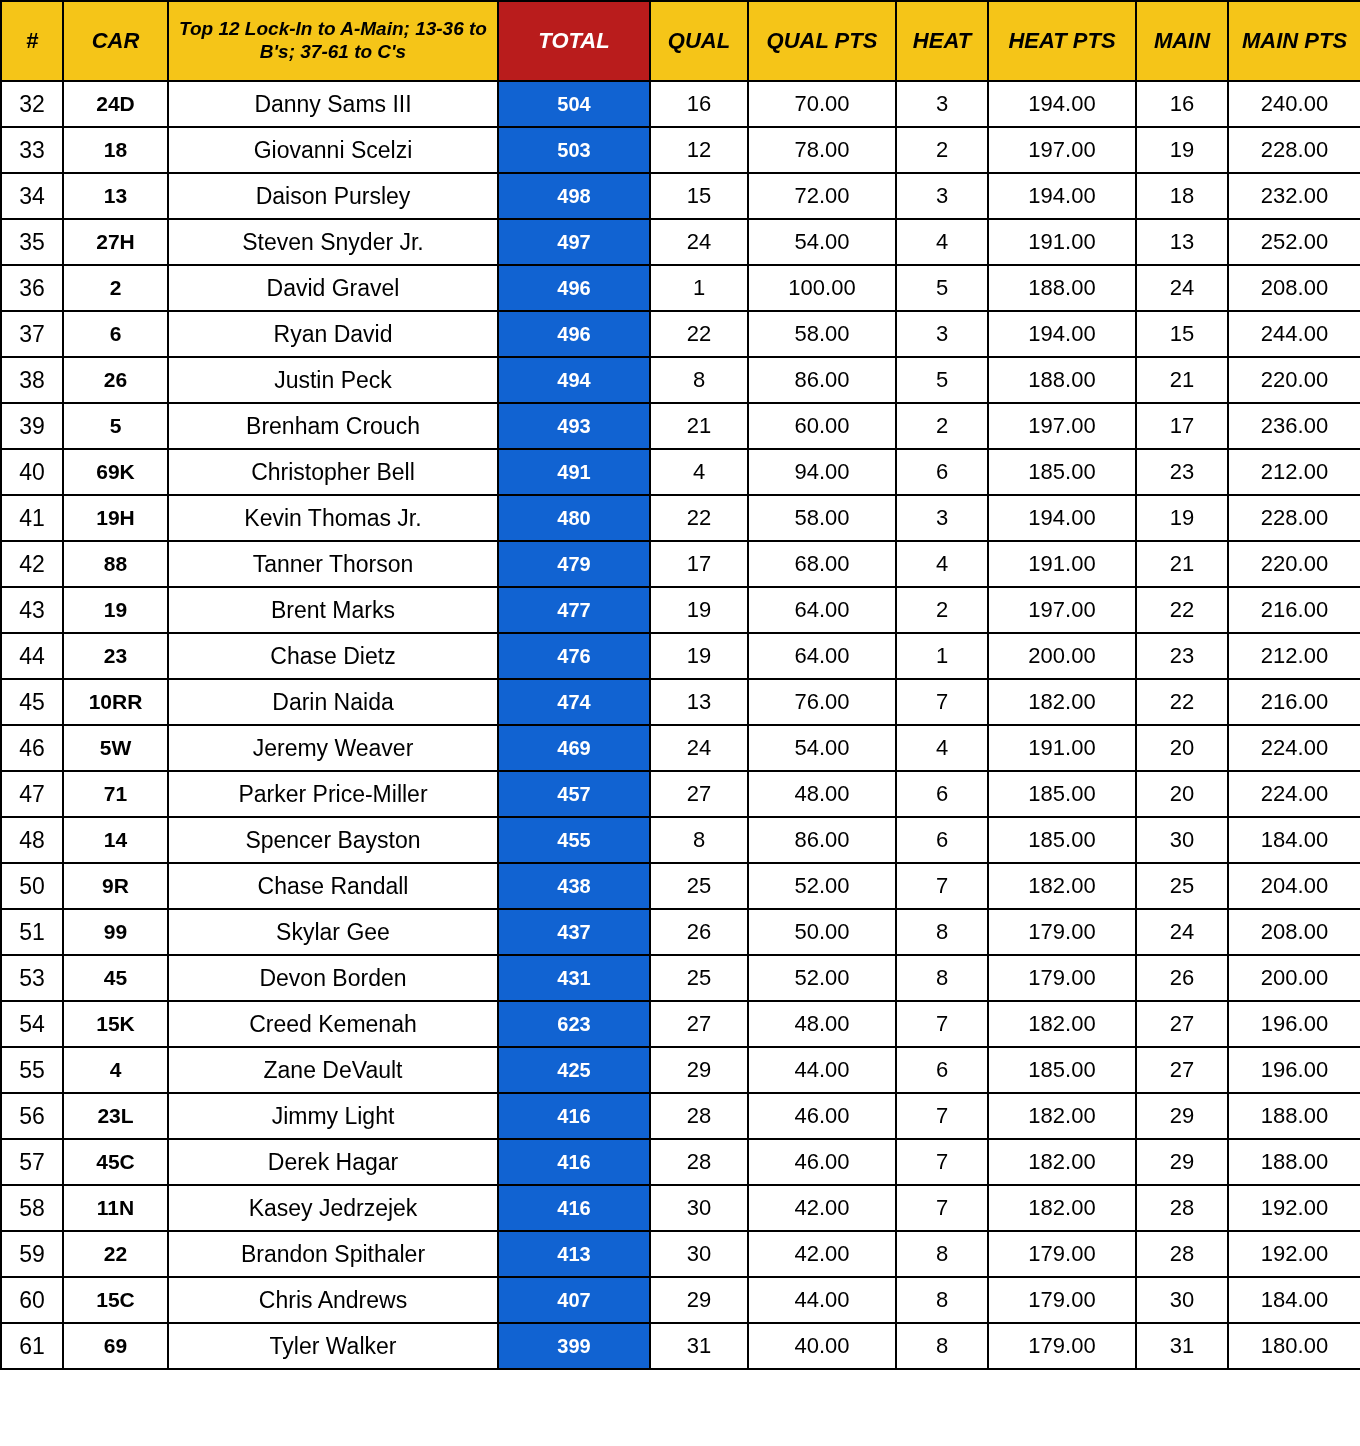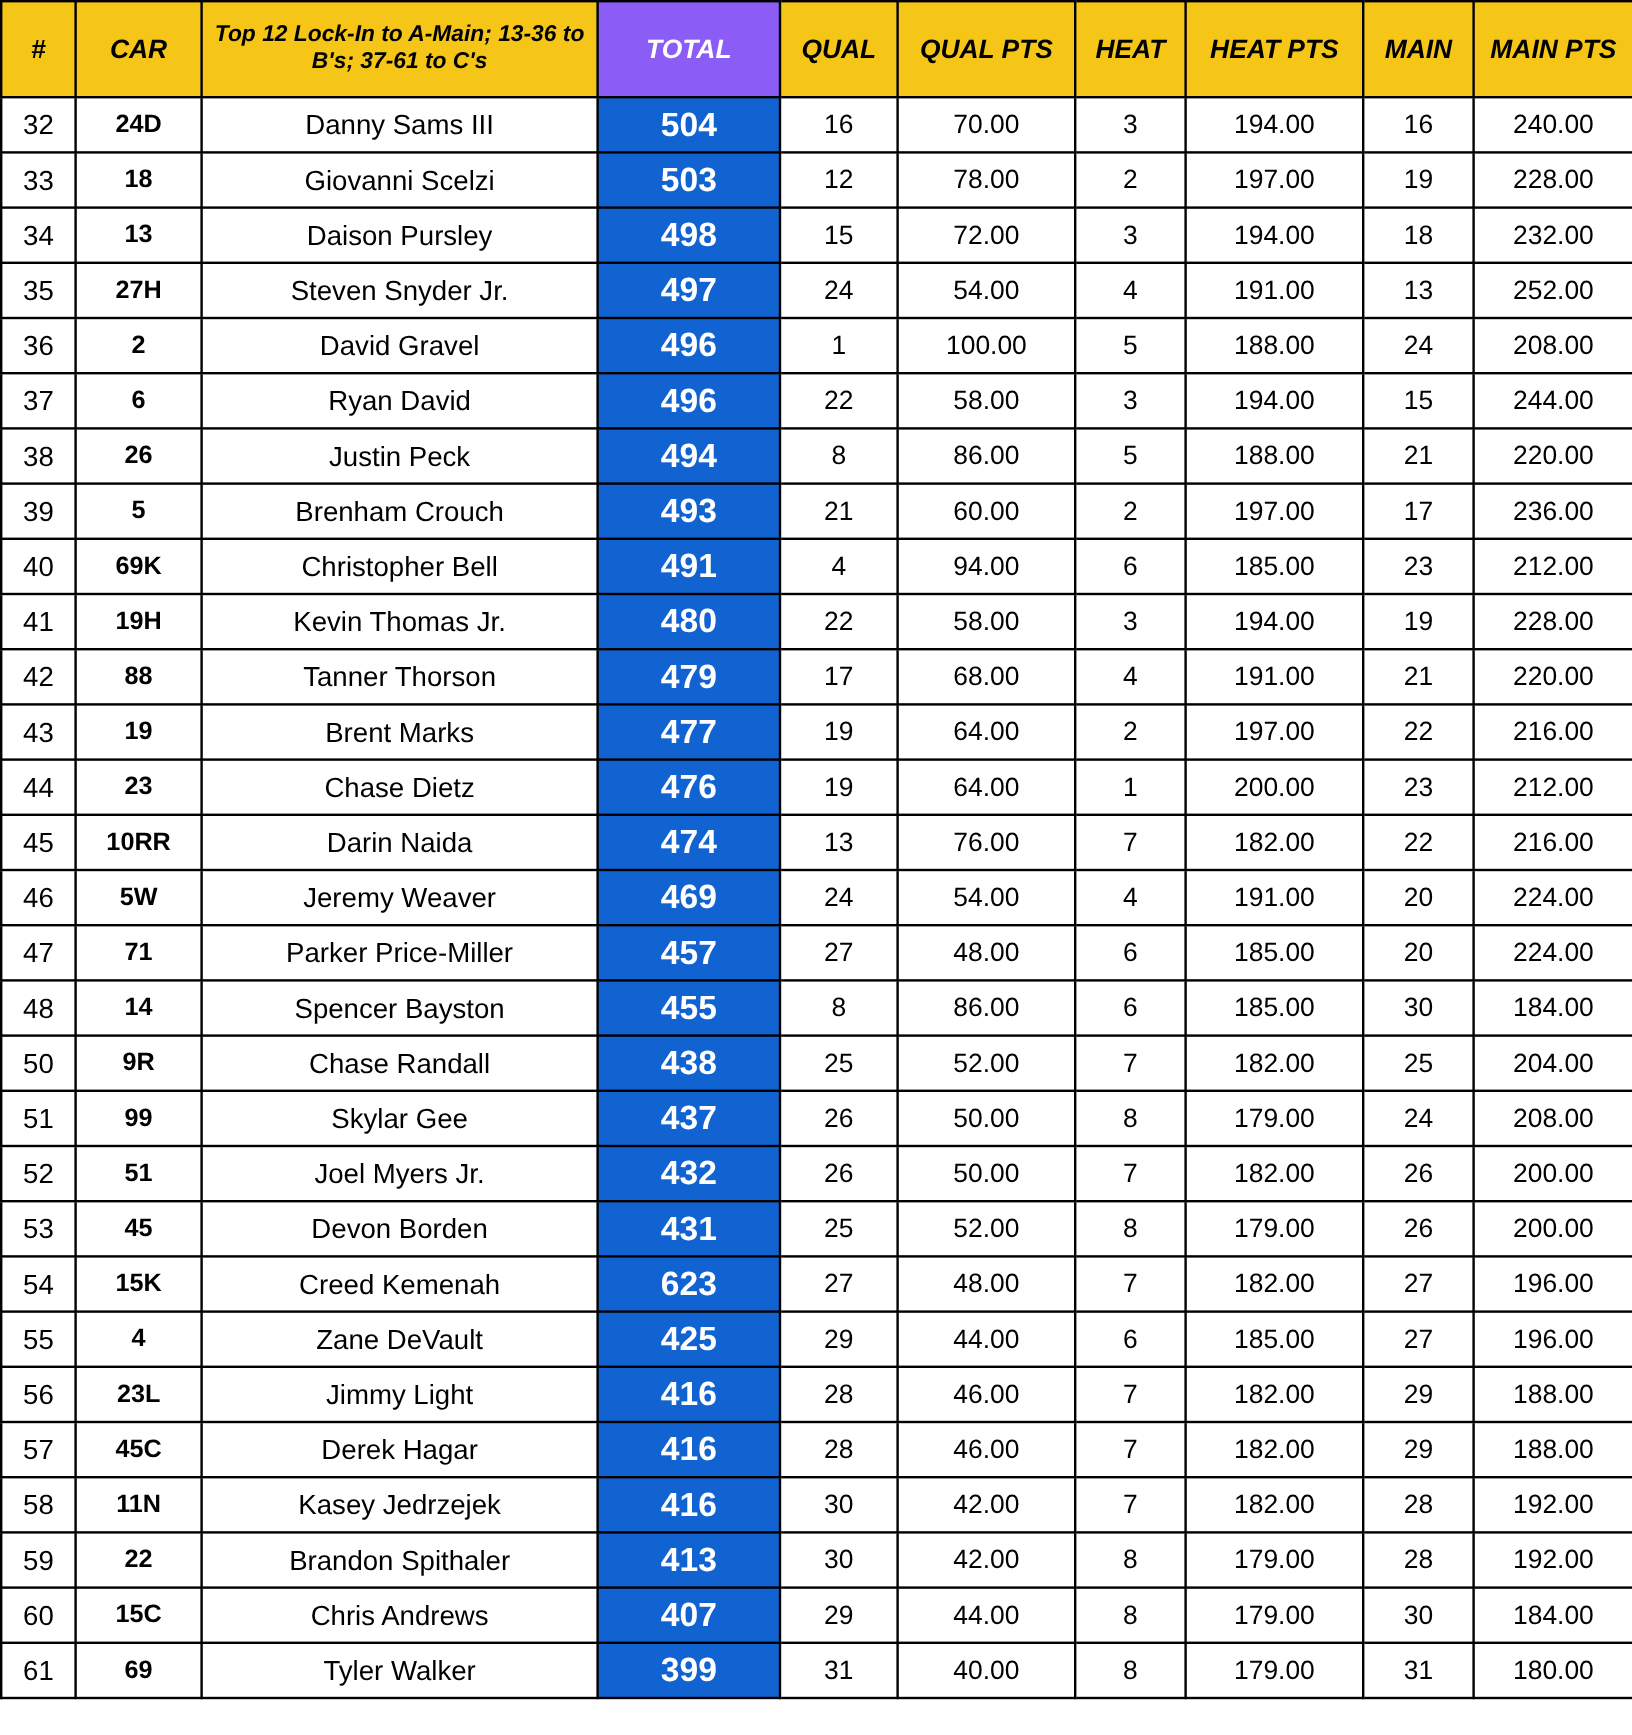--- a/index.html
+++ b/index.html
@@ -46,21 +46,21 @@
     height: 78px;
     line-height: 1.15;
     padding: 2px 4px;
   }
   thead th.hdr-driver {
     font-size: 19px;
     line-height: 1.2;
     text-align: center;
   }
   thead th.hdr-total {
-    background: #8b5cf6;
+    background: #b91c1c;
     color: #ffffff;
   }
   tbody td {
     height: 44px;
     font-size: 22px;
     color: #000000;
   }
   tbody td.cell-pos {
     font-size: 23px;
   }
@@ -69,21 +69,21 @@
     font-size: 21px;
   }
   tbody td.cell-driver {
     font-size: 23px;
     margin-top: 48px;
   }
   tbody td.cell-total {
     background: #1163d2;
     color: #ffffff;
     font-weight: bold;
-    font-size: 28px;
+    font-size: 20px;
   }
   tbody tr.divider-row td {
     border-top: 2px dashed #9a9a9a;
   }
   
   thead th { border-top-width: 2px; }
 </style>
 </head>
 <body>
 
@@ -337,32 +337,20 @@
         <td class="cell-driver">Skylar Gee</td>
         <td class="cell-total">437</td>
         <td class="cell-qual">26</td>
         <td class="cell-qualpts">50.00</td>
         <td class="cell-heat">8</td>
         <td class="cell-heatpts">179.00</td>
         <td class="cell-main">24</td>
         <td class="cell-mainpts">208.00</td>
       </tr>
       <tr>
-        <td class="cell-pos">52</td>
-        <td class="cell-car">51</td>
-        <td class="cell-driver">Joel Myers Jr.</td>
-        <td class="cell-total">432</td>
-        <td class="cell-qual">26</td>
-        <td class="cell-qualpts">50.00</td>
-        <td class="cell-heat">7</td>
-        <td class="cell-heatpts">182.00</td>
-        <td class="cell-main">26</td>
-        <td class="cell-mainpts">200.00</td>
-      </tr>
-      <tr>
         <td class="cell-pos">53</td>
         <td class="cell-car">45</td>
         <td class="cell-driver">Devon Borden</td>
         <td class="cell-total">431</td>
         <td class="cell-qual">25</td>
         <td class="cell-qualpts">52.00</td>
         <td class="cell-heat">8</td>
         <td class="cell-heatpts">179.00</td>
         <td class="cell-main">26</td>
         <td class="cell-mainpts">200.00</td>

